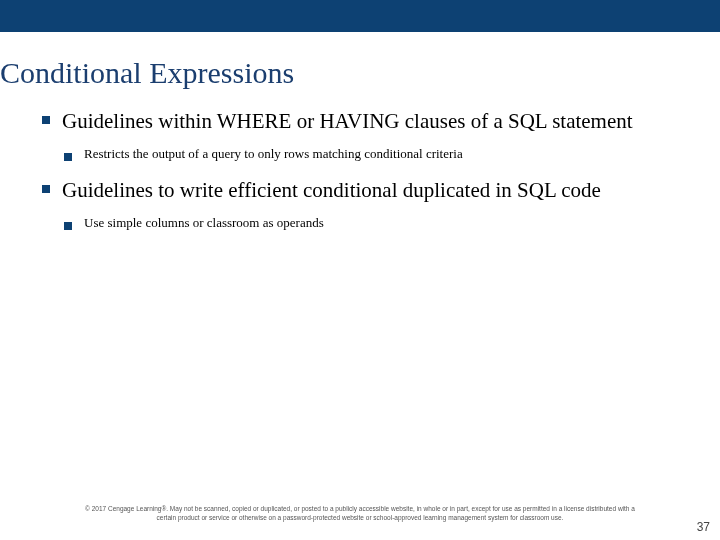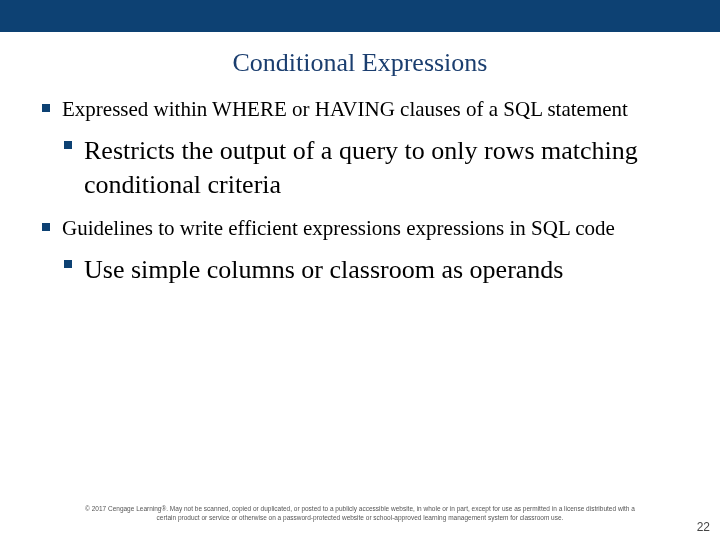--- a/index.html
+++ b/index.html
@@ -8,24 +8,24 @@
     font-family: Georgia, "Times New Roman", serif;
     background: #ffffff;
     position: relative;
   }
   .header-bar {
     width: 100%;
     height: 32px;
     background: #0d4173;
   }
   .title {
-    font-size: 26px;
+    font-size: 30px;
     color: #1b3e6f;
-    text-align: center;
-    margin-top: 16px;
+    text-align: left;
+    margin-top: 24px;
     margin-bottom: 18px;
     font-weight: normal;
   }
   .content {
     padding: 0 40px 0 40px;
   }
   ul { list-style: none; }
   .lvl1 > li {
     font-size: 21px;
     color: #000;
@@ -40,21 +40,21 @@
     left: 2px;
     top: 8px;
     width: 8px;
     height: 8px;
     background: #0d4173;
   }
   .lvl2 {
     margin-top: 12px;
   }
   .lvl2 > li {
-    font-size: 26px;
+    font-size: 13px;
     color: #000;
     line-height: 1.28;
     margin-bottom: 14px;
     padding-left: 22px;
     position: relative;
   }
   .lvl2 > li::before {
     content: "";
     position: absolute;
     left: 2px;
@@ -87,36 +87,36 @@
 </head>
 <body>
 
 <div class="header-bar"></div>
 
 <h1 class="title">Conditional Expressions</h1>
 
 <div class="content">
   <ul class="lvl1">
     <li>
-      <span>Expressed within WHERE or HAVING clauses of a SQL statement</span>
+      <span>Guidelines within WHERE or HAVING clauses of a SQL statement</span>
       <ul class="lvl2">
         <li>
           <span>Restricts the output of a query to only rows matching conditional criteria</span>
         </li>
       </ul>
     </li>
     <li>
-      <span>Guidelines to write efficient expressions expressions in SQL code</span>
+      <span>Guidelines to write efficient conditional duplicated in SQL code</span>
       <ul class="lvl2">
         <li>
           <span>Use simple columns or classroom as operands</span>
         </li>
       </ul>
     </li>
   </ul>
 </div>
 
 <div class="footer">
   <span>© 2017 Cengage Learning®. May not be scanned, copied or duplicated, or posted to a publicly accessible website, in whole or in part, except for use as permitted in a license distributed with a</span><br>
   <span>certain product or service or otherwise on a password-protected website or school-approved learning management system for classroom use.</span>
 </div>
 
-<div class="page-num">22</div>
+<div class="page-num">37</div>
 
 </body></html>

